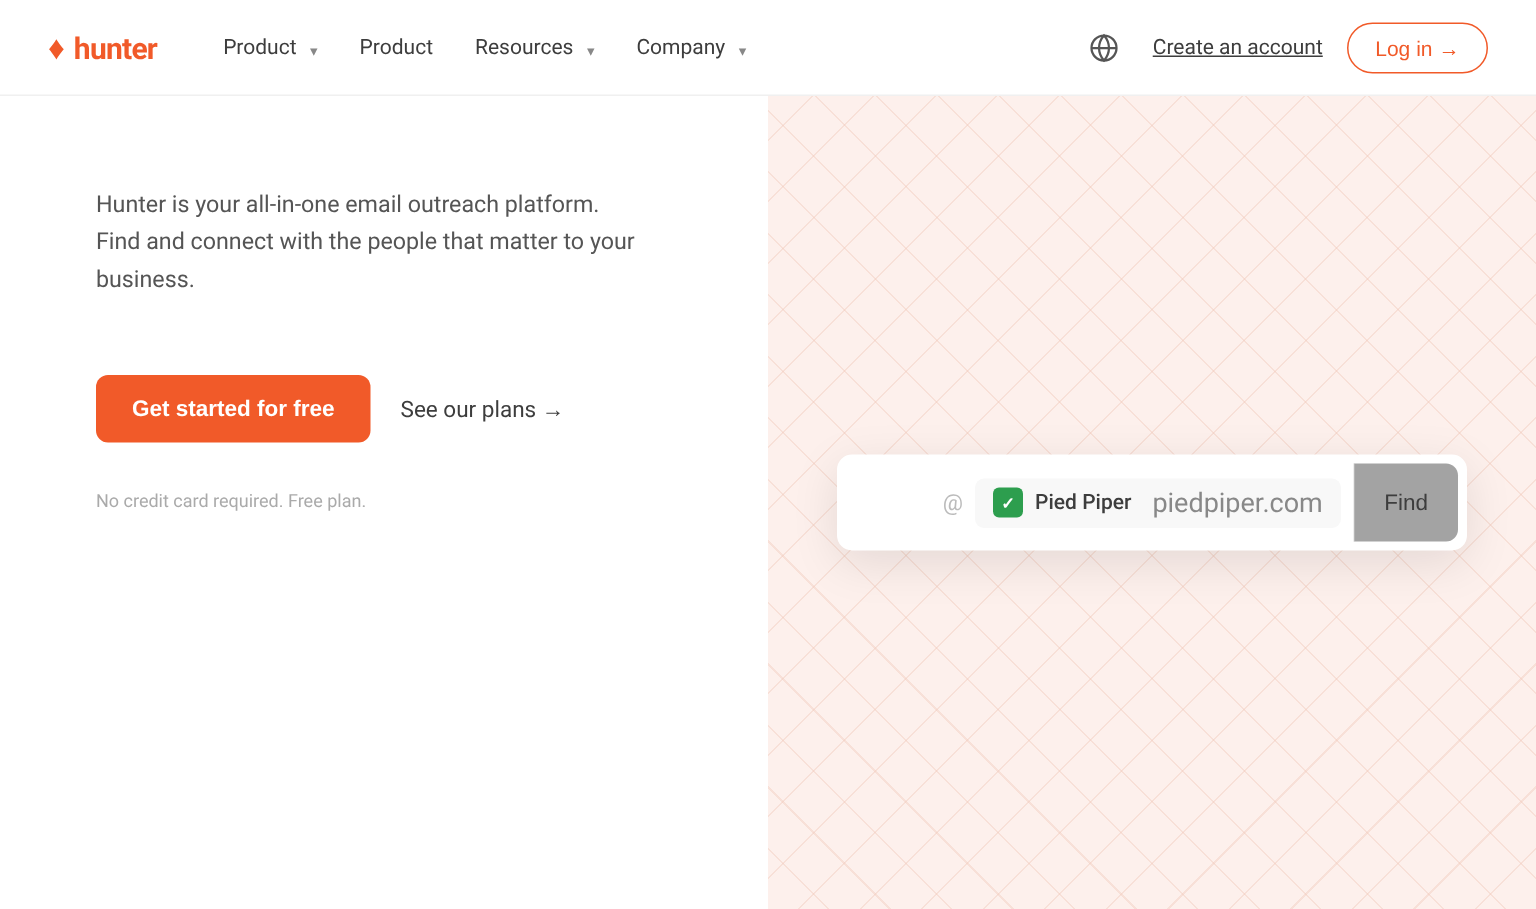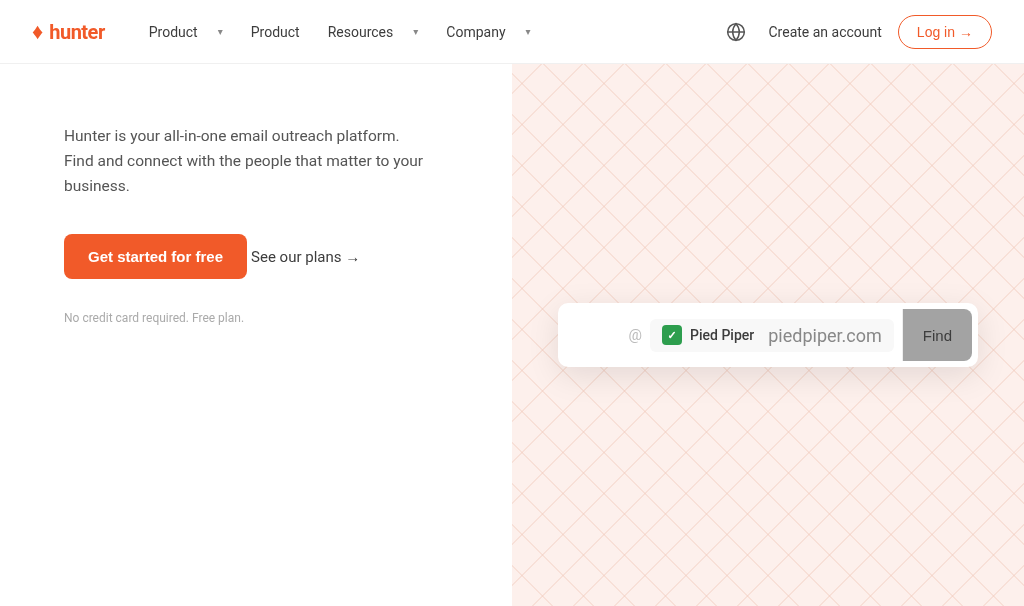--- a/index.html
+++ b/index.html
@@ -48,22 +48,22 @@
 
     .nav-links {
       display: flex;
       align-items: center;
       gap: 4px;
       flex: 1;
     }
 
     .nav-item {
       display: flex;
-      align-items: center;
-      gap: 20px;
+      align-items: flex-end;
+      gap: 9px;
       padding: 8px 12px;
       font-size: 14px;
       color: #3d3d3d;
       cursor: pointer;
       border-radius: 6px;
       white-space: nowrap;
     }
 
     .nav-item .chevron {
       font-size: 10px;
@@ -87,20 +87,21 @@
       cursor: pointer;
       color: #555;
       font-size: 18px;
     }
 
     .create-account-btn {
       font-size: 14px;
       color: #3d3d3d;
       cursor: pointer;
       white-space: nowrap;
+      text-decoration: underline;
     }
 
     .login-btn {
       display: flex;
       align-items: center;
       gap: 4px;
       font-size: 14px;
       color: #f15a29;
       font-weight: 500;
       cursor: pointer;
@@ -138,27 +139,27 @@
 
     .hero-title .connect {
       color: #f15a29;
     }
 
     .hero-description {
       font-size: 15.5px;
       color: #555;
       line-height: 1.6;
       max-width: 360px;
-      margin-bottom: 36px;
+      margin-bottom: 52px;
     }
 
     .cta-row {
       display: flex;
       align-items: center;
-      gap: 4px;
+      gap: 20px;
       margin-bottom: 16px;
     }
 
     .get-started-btn {
       background: #f15a29;
       color: #fff;
       border: none;
       border-radius: 8px;
       padding: 14px 24px;
       font-size: 15px;

